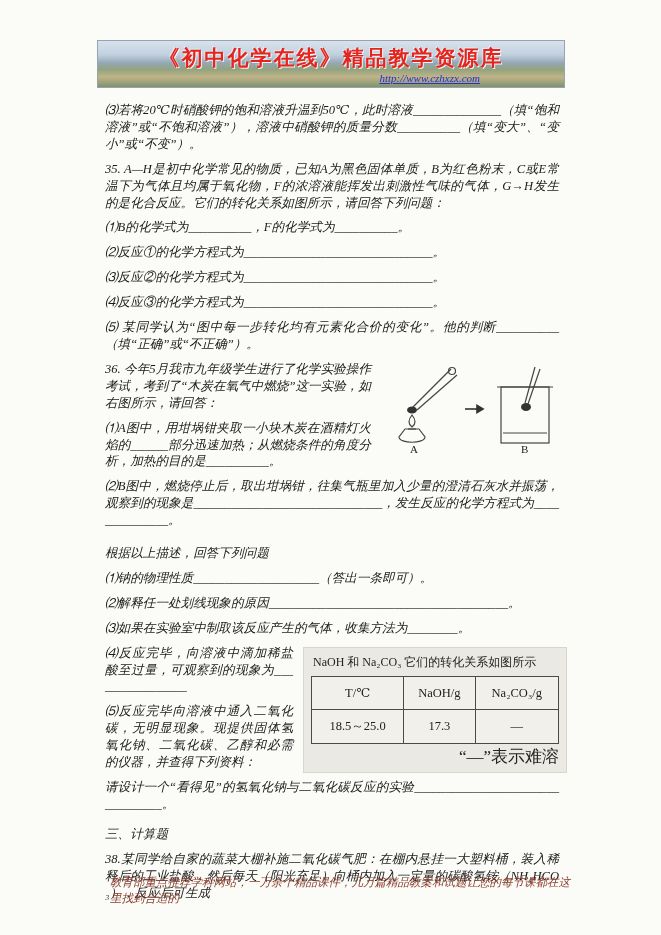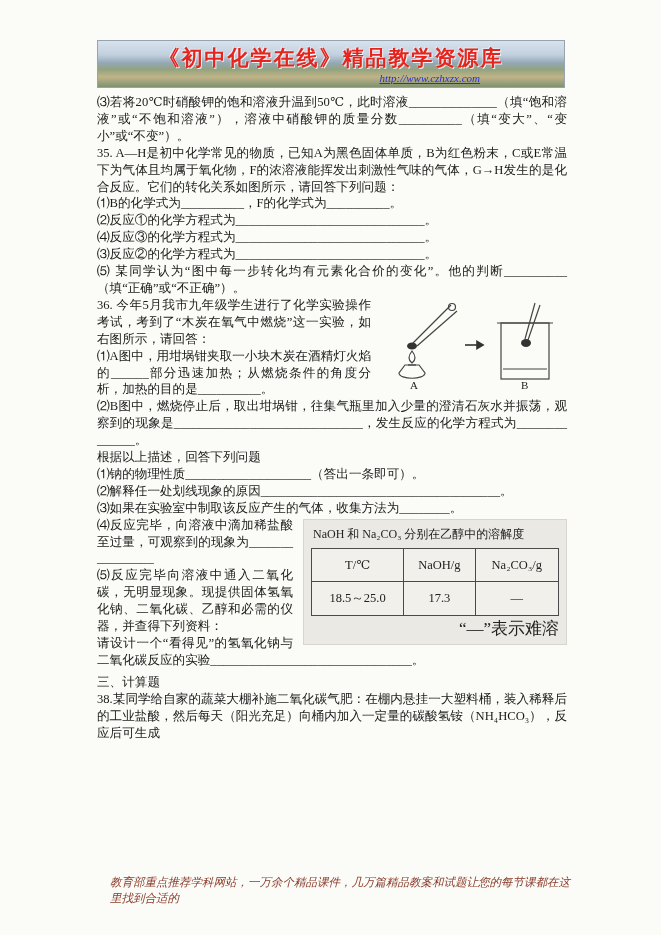--- a/index.html
+++ b/index.html
@@ -32,21 +32,21 @@
     font-size: 11px; font-style: italic;
     color: #2b2fd0; text-decoration: underline; cursor: pointer;
   }
 
   
   .content {
     position: absolute; left: 97px; top: 94px; width: 470px;
     font-size: 12.6px; line-height: 16.9px; color: #1a1a1a;
     text-align: justify; word-break: break-all;
   }
-  .para { margin: 0; }
+  .para { margin: 8px; font-style: italic; }
   .uline { text-decoration: underline; text-underline-offset: 2px; }
   .clear { clear: both; }
   .section { margin-top: 5px; }
 
   
   .figure { float: right; width: 188px; height: 92px; margin: 2px 0 3px 8px; }
   .fig-svg { width: 100%; height: 100%; }
 
   
   .table-box {
@@ -79,22 +79,22 @@
     <span class="banner-url">http://www.czhxzx.com</span>
   </div>
 
   <div class="content">
 
     <p class="para">⑶若将20℃时硝酸钾的饱和溶液升温到50℃，此时溶液______________（填“饱和溶液”或“不饱和溶液”），溶液中硝酸钾的质量分数__________（填“变大”、“变小”或“不变”）。</p>
 
     <p class="para">35. A—H是初中化学常见的物质，已知A为黑色固体单质，B为红色粉末，C或E常温下为气体且均属于氧化物，F的浓溶液能挥发出刺激性气味的气体，G→H发生的是化合反应。它们的转化关系如图所示，请回答下列问题：</p>
     <p class="para">⑴B的化学式为__________，F的化学式为__________。</p>
     <p class="para">⑵反应①的化学方程式为______________________________。</p>
+    <p class="para">⑶反应②的化学方程式为______________________________。</p>
     <p class="para">⑷反应③的化学方程式为______________________________。</p>
-    <p class="para">⑶反应②的化学方程式为______________________________。</p>
     <p class="para">⑸ 某同学认为“图中每一步转化均有元素化合价的变化”。他的判断__________（填“正确”或“不正确”）。</p>
 
     <div class="q36">
       <div class="figure">
         <svg class="fig-svg" viewBox="0 0 188 92" xmlns="http://www.w3.org/2000/svg">
 
           <g stroke="#444" stroke-width="1.2" fill="none">
             <line x1="72" y1="6" x2="34" y2="44"></line>
             <line x1="78" y1="12" x2="38" y2="47"></line>
             <circle cx="73" cy="8" r="3.5"></circle>
@@ -129,21 +129,21 @@
       <div class="clear"></div>
     </div>
 
     <p class="para">根据以上描述，回答下列问题</p>
     <p class="para">⑴钠的物理性质____________________（答出一条即可）。</p>
     <p class="para">⑵解释任一处划线现象的原因______________________________________。</p>
     <p class="para">⑶如果在实验室中制取该反应产生的气体，收集方法为________。</p>
 
     <div class="q37-tail">
       <div class="table-box">
-        <div class="tbl-title">NaOH 和 Na₂CO₃ 分别在乙醇中的溶解度</div>
+        <div class="tbl-title">NaOH 和 Na₂CO₃ 它们的转化关系如图所示</div>
         <table class="sol-table">
           <tbody>
               <tr>
             <th>T/℃</th>
             <th>NaOH/g</th>
             <th>Na₂CO₃/g</th>
           </tr>
           <tr>
             <td>18.5～25.0</td>
             <td>17.3</td>

